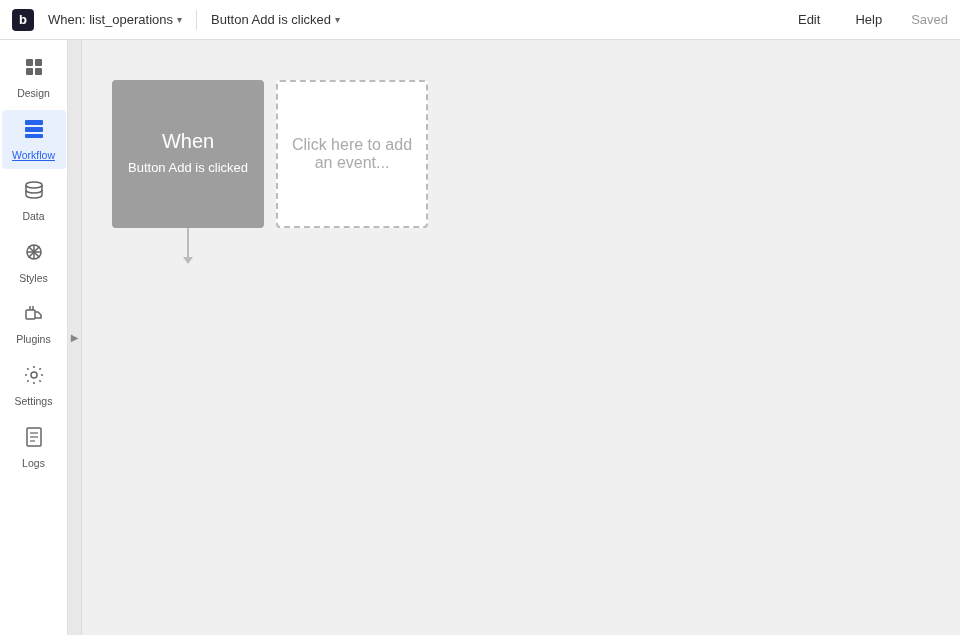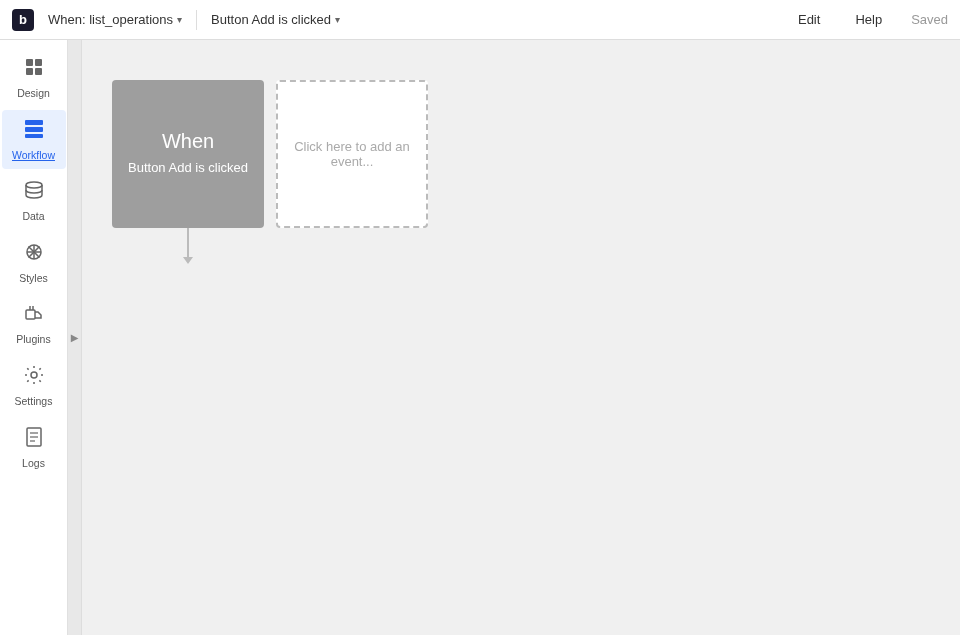--- a/index.html
+++ b/index.html
@@ -198,21 +198,21 @@
     .add-event-block {
       width: 152px;
       height: 148px;
       border: 2px dashed #bbb;
       border-radius: 4px;
       display: flex;
       align-items: center;
       justify-content: flex-end;
       cursor: pointer;
       color: #aaa;
-      font-size: 13px;
+      font-size: 16px;
       text-align: center;
       padding: 12px;
       background: #fff;
     }
 
     
     .vertical-connector {
       width: 2px;
       height: 30px;
       background: #bbb;

